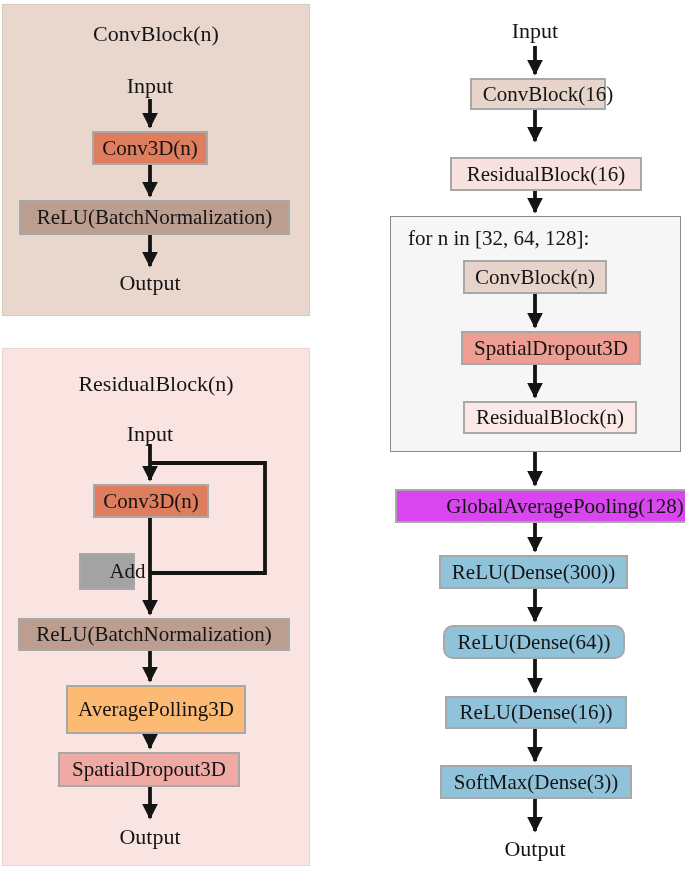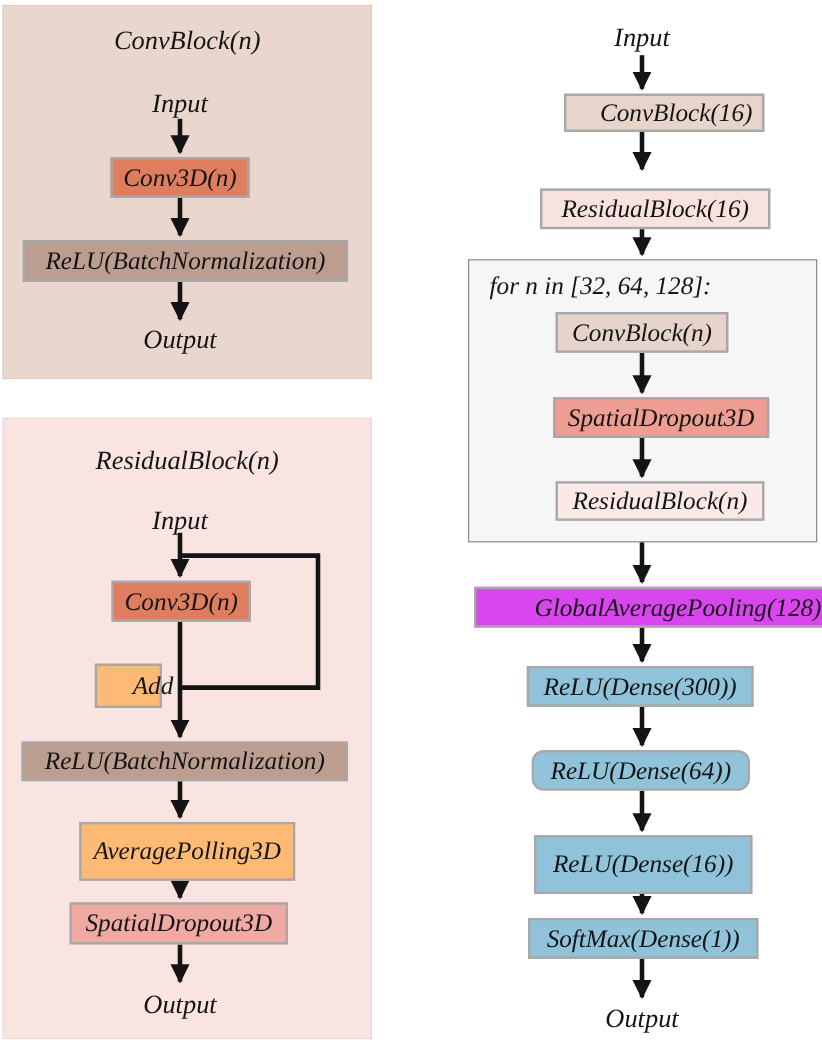--- a/index.html
+++ b/index.html
@@ -3,21 +3,20 @@
 <meta charset="utf-8">
 <style>
   html,body { margin:0; padding:0; background:#ffffff; }
   #canvas {
     position:relative;
     width:685px; height:872px;
     background:#ffffff;
     font-family:"Liberation Serif","DejaVu Serif",serif;
     color:#141414;
     overflow:hidden;
-    font-style:italic;
   }
   .panel { position:absolute; box-sizing:border-box; border:1px solid rgba(0,0,0,0.06); }
   .panel-title {
     position:absolute; left:0; right:0; text-align:center;
     font-size:22px; white-space:nowrap;
   }
   .label {
     position:absolute; text-align:center; font-size:22px; white-space:nowrap;
   }
   .box {
@@ -76,35 +75,35 @@
 
   <div class="panel-title" style="left:2px; top:21px; width:308px;">ConvBlock(n)</div>
   <div class="label" style="left:75px; top:73px; width:150px;">Input</div>
   <div class="box" style="left: 92px; top: 131px; width: 116px; height: 34px; background-color: rgb(222, 126, 94);">Conv3D(n)</div>
   <div class="box" style="left: 19px; top: 200px; width: 271px; height: 35px; background-color: rgb(188, 158, 145);">ReLU(BatchNormalization)</div>
   <div class="label" style="left:75px; top:270px; width:150px;">Output</div>
 
   <div class="panel-title" style="left:2px; top:371px; width:308px;">ResidualBlock(n)</div>
   <div class="label" style="left:75px; top:421px; width:150px;">Input</div>
   <div class="box" style="left: 93px; top: 484px; width: 116px; height: 34px; background-color: rgb(222, 126, 94);">Conv3D(n)</div>
-  <div class="box" style="left: 79px; top: 553px; width: 56px; height: 37px; background-color: #fdba74; padding-left: 41px;">Add</div>
+  <div class="box" style="left: 79px; top: 553px; width: 56px; height: 37px; background-color: #a3a3a3; padding-left: 41px;">Add</div>
   <div class="box" style="left: 18px; top: 618px; width: 272px; height: 33px; background-color: rgb(188, 158, 145);">ReLU(BatchNormalization)</div>
   <div class="box" style="left: 66px; top: 685px; width: 180px; height: 49px; background-color: #fdba74;">AveragePolling3D</div>
   <div class="box" style="left: 58px; top: 752px; width: 182px; height: 35px; background-color: rgb(240, 170, 164);">SpatialDropout3D</div>
   <div class="label" style="left:75px; top:824px; width:150px;">Output</div>
 
   <div class="label" style="left:460px; top:18px; width:150px;">Input</div>
-  <div class="box" style="left: 470px; top: 78px; width: 167px; height: 32px; background-color: rgb(231, 212, 203); padding-left: 20px;">ConvBlock(16)</div>
+  <div class="box" style="left: 470px; top: 78px; width: 136px; height: 32px; background-color: rgb(231, 212, 203); padding-left: 20px;">ConvBlock(16)</div>
   <div class="box" style="left: 450px; top: 145px; width: 192px; height: 34px; background-color: rgb(248, 226, 224); margin-top: 12px;">ResidualBlock(16)</div>
 
   <div class="loop-header" style="left:408px; top:226px;">for  n in [32, 64, 128]:</div>
   <div class="box" style="left: 463px; top: 260px; width: 144px; height: 34px; background-color: rgb(230, 211, 202);">ConvBlock(n)</div>
   <div class="box" style="left: 461px; top: 331px; width: 180px; height: 34px; background-color: rgb(238, 157, 147);">SpatialDropout3D</div>
   <div class="box" style="left: 463px; top: 401px; width: 174px; height: 33px; background-color: rgb(250, 233, 231);">ResidualBlock(n)</div>
 
   <div class="box" style="left: 395px; top: 489px; width: 340px; height: 34px; background-color: #d946ef;">GlobalAveragePooling(128)</div>
   <div class="box" style="left: 439px; top: 555px; width: 189px; height: 34px; background-color: rgb(144, 195, 218);">ReLU(Dense(300))</div>
   <div class="box" style="left: 443px; top: 625px; width: 182px; height: 34px; background-color: rgb(144, 195, 218); border-radius: 10px;">ReLU(Dense(64))</div>
-  <div class="box" style="left: 445px; top: 696px; width: 182px; height: 49px; background-color: rgb(144, 195, 218);">ReLU(Dense(16))</div>
-  <div class="box" style="left: 440px; top: 765px; width: 192px; height: 34px; background-color: rgb(144, 195, 218);">SoftMax(Dense(1))</div>
+  <div class="box" style="left: 445px; top: 696px; width: 182px; height: 33px; background-color: rgb(144, 195, 218);">ReLU(Dense(16))</div>
+  <div class="box" style="left: 440px; top: 765px; width: 192px; height: 34px; background-color: rgb(144, 195, 218);">SoftMax(Dense(3))</div>
   <div class="label" style="left:460px; top:836px; width:150px;">Output</div>
 
 </div>
 
 </body></html>

